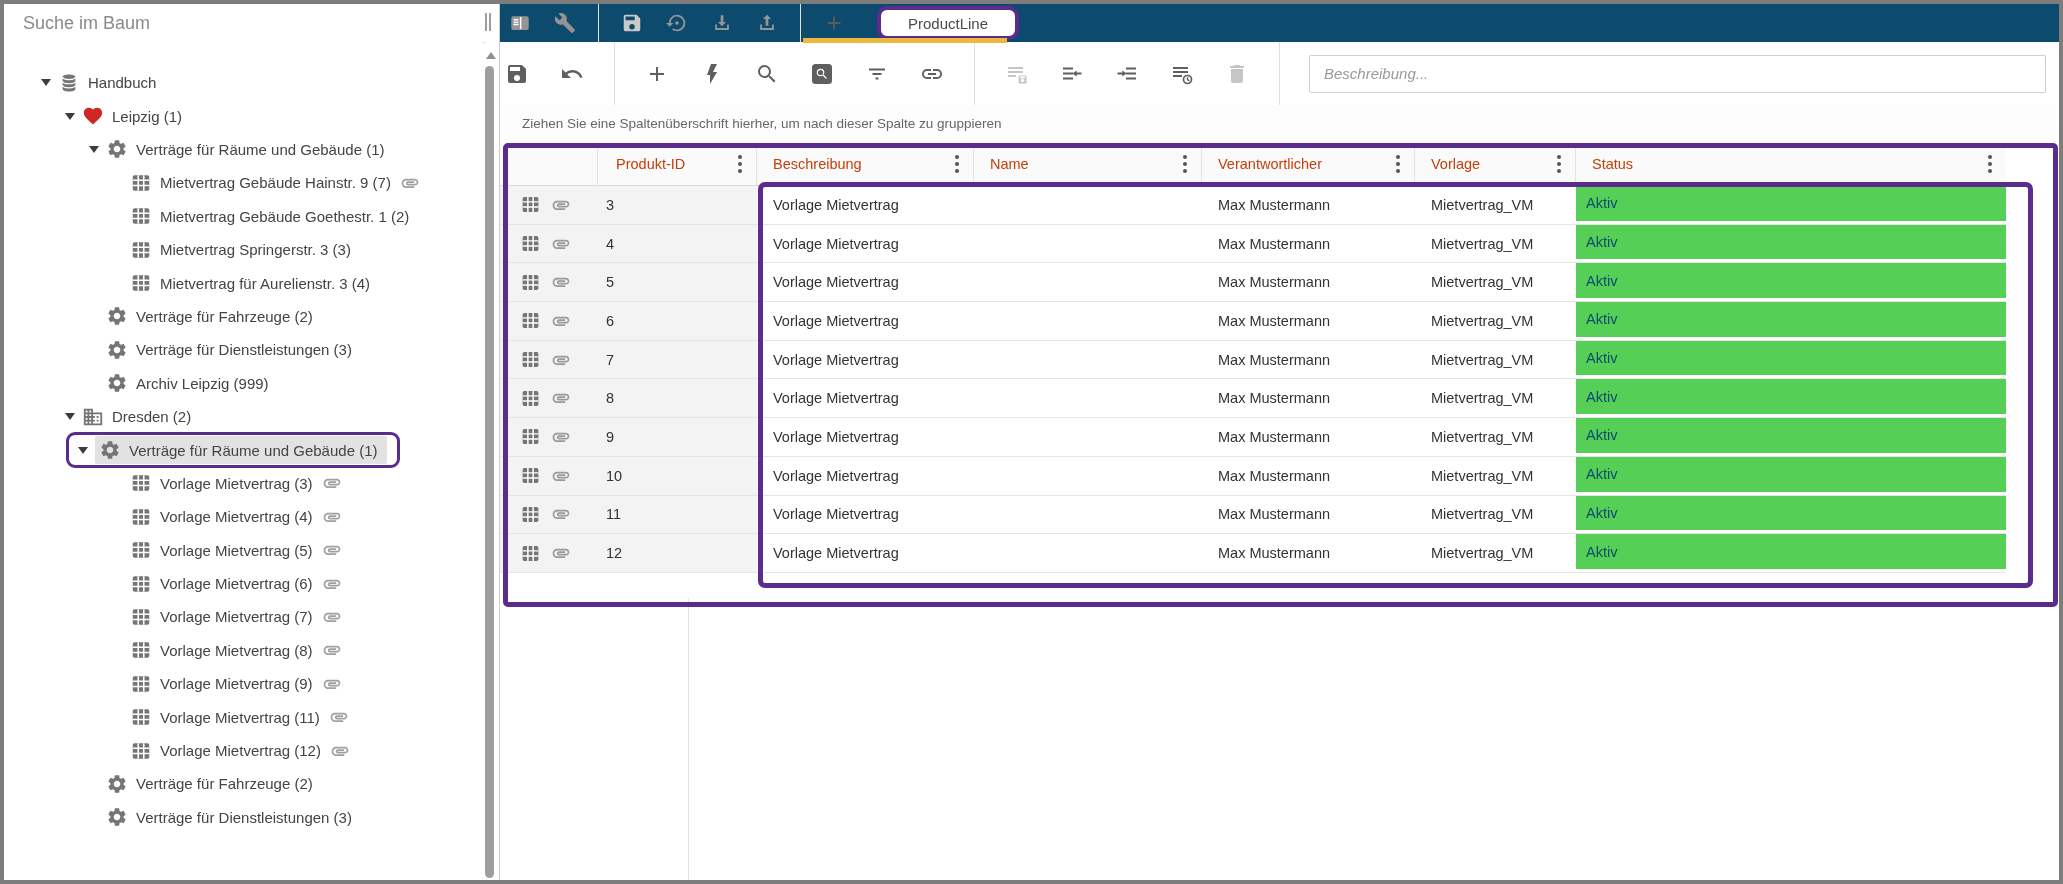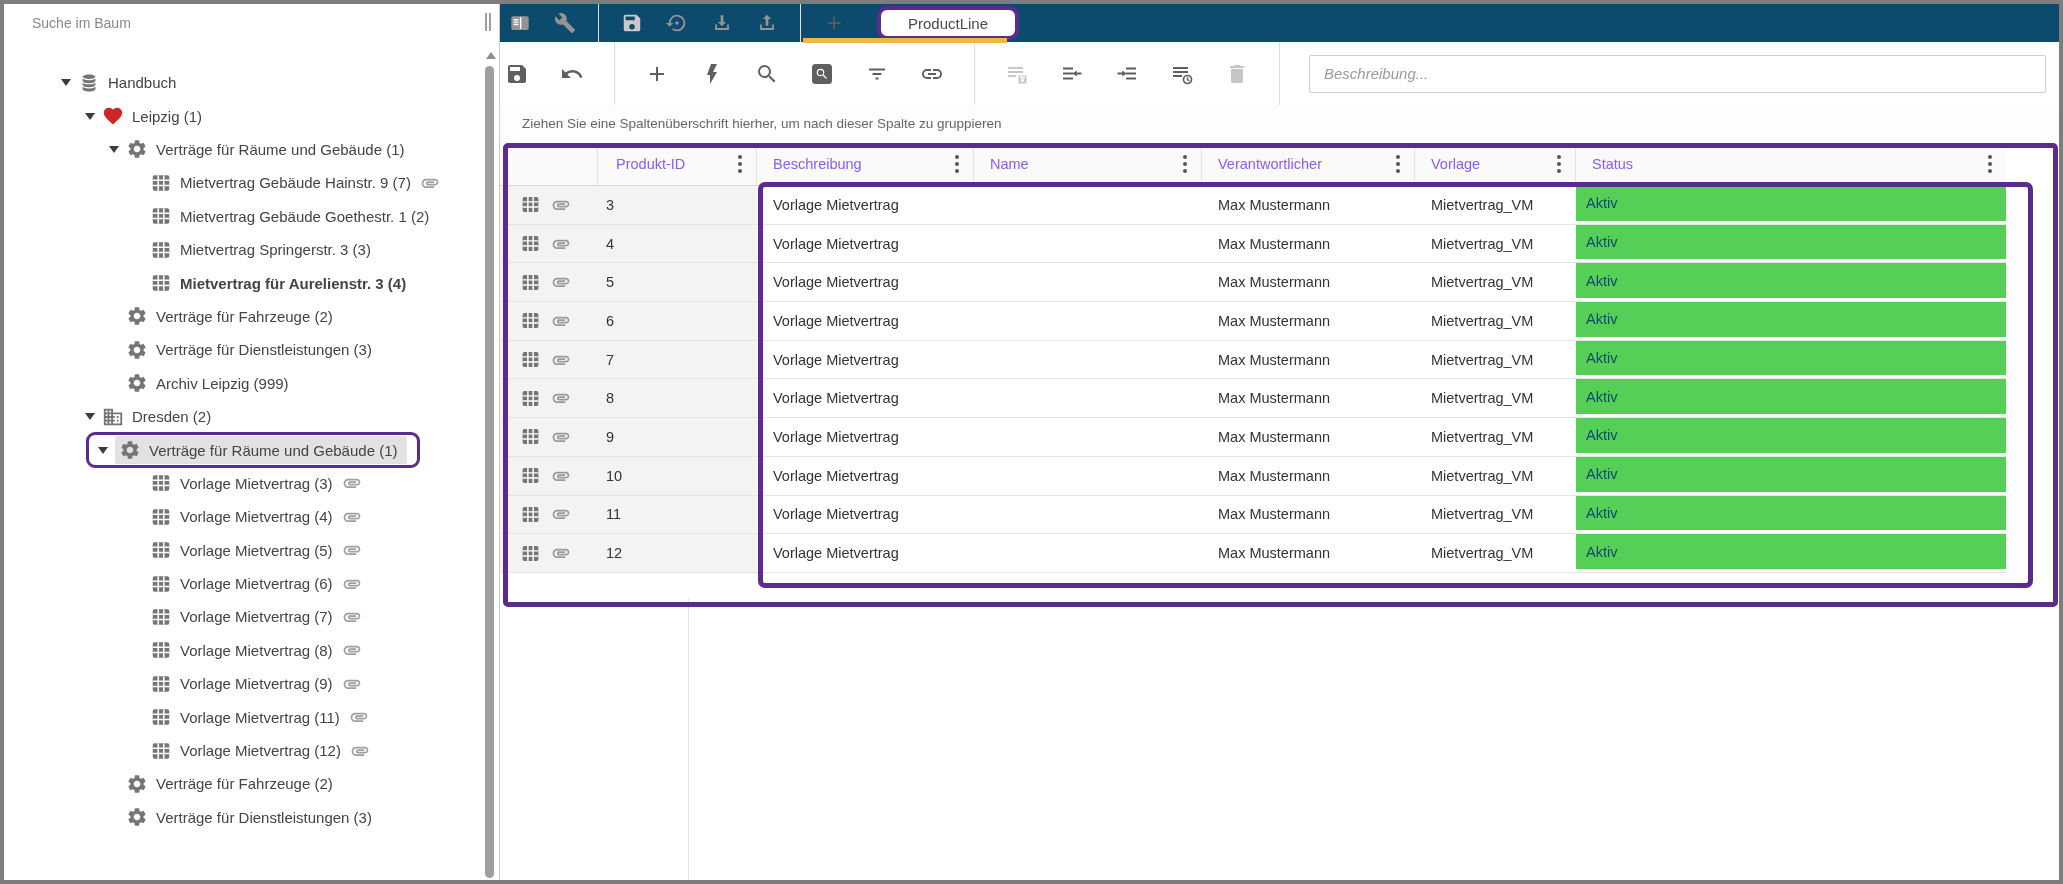--- a/index.html
+++ b/index.html
@@ -2,21 +2,21 @@
 <html><head>
 <meta charset="utf-8">
 <style>
   html,body{margin:0;padding:0;}
   body{width:2063px;height:884px;position:relative;overflow:hidden;background:#fff;
        font-family:"Liberation Sans",sans-serif;color:#3a3a3a;}
   #frame{position:absolute;inset:0;border:4px solid #7d7d7d;pointer-events:none;z-index:90;}
 
   
   #search-area{position:absolute;left:4px;top:4px;width:481px;height:38px;border-bottom:1px solid #ddd;background:#fff;}
-  #search-input{line-height:38px;padding-left:28px;font-size:14px;color:#8a8a8a;}
+  #search-input{line-height:38px;padding-left:19px;font-size:18px;color:#8a8a8a;}
   #splitter{position:absolute;left:485px;top:13px;width:10px;height:18px;z-index:5;}
   #splitter i{display:inline-block;width:2px;height:18px;background:#9e9e9e;margin-right:2px;}
   #vline{position:absolute;left:499px;top:4px;bottom:4px;width:1px;background:#ccc;z-index:4;}
 
   #toolbar-top{position:absolute;left:500px;top:4px;right:4px;height:38px;border-bottom:1px solid #ddd;
                display:flex;align-items:center;padding-left:8px;background:#0c4a6e;}
   .tbi{width:24px;height:24px;display:inline-flex;align-items:center;justify-content:center;flex:none;cursor:pointer;}
   .tbi svg{width:22px;height:22px;}
   #toolbar-top .tbi{margin-right:21px;color:#949494;}
   #toolbar-top .tbi.emph{color:#5a5a5a;}
@@ -29,21 +29,21 @@
   #toolbar-grid{position:absolute;left:500px;top:42px;right:4px;height:63px;border-bottom:1px solid #e0e0e0;
                 display:flex;align-items:center;padding-left:4px;background:#fff;}
   #toolbar-grid .tbi{width:26px;height:26px;margin-right:29px;color:#5f5f5f;}
   #toolbar-grid .tbi svg{width:24px;height:24px;}
   #toolbar-grid .tbi.dis{color:#c6c6c6;}
   #toolbar-grid .tsep{margin-right:29px;background:#dedede;}
   #desc-input{flex:1;height:38px;box-sizing:border-box;border:1px solid #cfcfcf;border-radius:2px;margin-right:13px;
               font-style:italic;font-size:15px;color:#999;line-height:36px;padding-left:14px;background:#fff;}
 
   
-  #tree{position:absolute;left:4px;top:42px;width:478px;bottom:4px;padding-top:24px;overflow:hidden;background:#fff;padding-left:20px;}
+  #tree{position:absolute;left:4px;top:42px;width:478px;bottom:4px;padding-top:24px;overflow:hidden;background:#fff;}
   .trow{height:33.4px;display:flex;align-items:center;font-size:15px;color:#444;cursor:pointer;white-space:nowrap;}
   .arr{width:24px;flex:none;display:inline-flex;justify-content:center;}
   .arr i{width:0;height:0;border-left:5.5px solid transparent;border-right:5.5px solid transparent;border-top:7px solid #3c3c3c;}
   .ticon{width:22px;height:22px;flex:none;margin-right:8px;color:#757575;display:inline-flex;}
   .ticon svg{width:22px;height:22px;}
   .ticon.red{color:#cf2626;}
   .clip{width:20px;height:20px;margin-left:9px;color:#a0a0a0;display:inline-flex;flex:none;}
   .clip svg{width:20px;height:20px;}
   .sel-box{display:inline-flex;align-items:center;border:3px solid #5b2b8e;border-radius:9px;padding:1px 10px 1px 2px;background:#fff;}
   .sel-bg{display:inline-flex;align-items:center;background:#e2e2e2;border-radius:2px;padding:3px 10px 3px 4px;}
@@ -52,21 +52,21 @@
   #tree-sb-arrow{position:absolute;left:486px;top:52px;width:0;height:0;z-index:5;
                  border-left:5px solid transparent;border-right:5px solid transparent;border-bottom:7px solid #8f8f8f;}
   #tree-sb-thumb{position:absolute;left:485px;top:66px;width:9px;height:812px;background:#9e9e9e;border-radius:5px;z-index:5;}
 
   
   #group-bar{position:absolute;left:500px;top:105px;right:4px;height:38px;background:#fdfdfd;
              font-size:13.5px;color:#666;line-height:38px;padding-left:22px;box-sizing:border-box;}
   #grid{position:absolute;left:500px;top:143px;width:1506px;}
   #ghead{display:flex;height:43px;background:#fafafa;border-bottom:1px solid #d8d8d8;box-sizing:border-box;}
   .gc{box-sizing:border-box;flex:none;position:relative;overflow:hidden;}
-  .h{display:flex;align-items:center;font-size:14.5px;color:#8b5cf6;padding-left:16px;border-right:1px solid #e2e2e2;cursor:pointer;}
+  .h{display:flex;align-items:center;font-size:14.5px;color:#c2410c;padding-left:16px;border-right:1px solid #e2e2e2;cursor:pointer;}
   .h:first-child{border-right:1px solid #e2e2e2;}
   .h:last-child{border-right:none;}
   .dots{position:absolute;right:14px;top:50%;margin-top:-9px;width:4px;height:4px;border-radius:50%;
         background:#555;box-shadow:0 7px 0 #555,0 14px 0 #555;}
   .grow{display:flex;height:38.7px;border-bottom:1px solid #e5e5e5;box-sizing:border-box;background:#fff;cursor:pointer;}
   .cell{display:flex;align-items:center;font-size:14.5px;color:#333;padding-left:16px;}
   .c-icons{background:#f3f3f3;padding-left:20px;}
   .c-id{background:#f3f3f3;padding-left:8px;}
   .rowicon{width:21px;height:21px;color:#757575;display:inline-flex;flex:none;}
   .rowicon svg{width:21px;height:21px;}
@@ -285,21 +285,21 @@
     <div class="trow" style="padding-left: 102px;">
       <span class="arr"></span>
       <span class="ticon">
         <svg viewBox="0 0 24 24">
           <rect x="3" y="3.5" width="18" height="17" rx="2" fill="currentColor"></rect>
           <path d="M3 9h18M3 14.8h18M9 3.5v17M15 3.5v17" stroke="#fff" stroke-width="1.7" fill="none"></path>
         </svg>
       </span>
       <span>Mietvertrag Springerstr. 3 (3)</span>
     </div>
-    <div class="trow" style="padding-left: 102px; font-weight: bold;">
+    <div class="trow" style="padding-left: 102px;">
       <span class="arr"></span>
       <span class="ticon">
         <svg viewBox="0 0 24 24">
           <rect x="3" y="3.5" width="18" height="17" rx="2" fill="currentColor"></rect>
           <path d="M3 9h18M3 14.8h18M9 3.5v17M15 3.5v17" stroke="#fff" stroke-width="1.7" fill="none"></path>
         </svg>
       </span>
       <span>Mietvertrag für Aurelienstr. 3 (4)</span>
     </div>
     <div class="trow" style="padding-left: 78px;">

